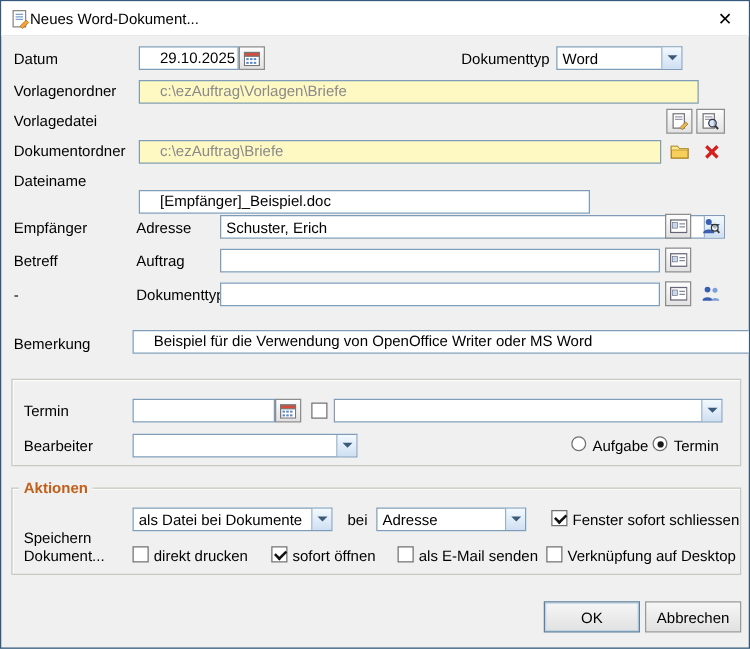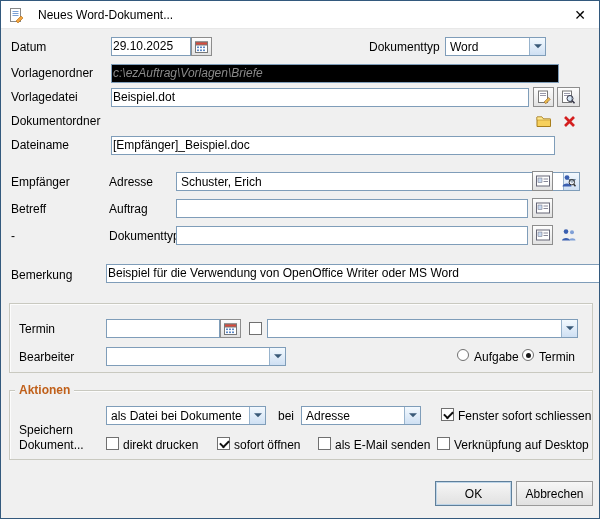--- a/index.html
+++ b/index.html
@@ -1,25 +1,25 @@
 <!DOCTYPE html>
 <html><head>
 <meta charset="utf-8">
 <style>
   * { margin:0; padding:0; box-sizing:border-box; }
   html,body { width:600px; height:519px; }
   body { font-family:"Liberation Sans", sans-serif; background:#808080; }
   .dialog { position:relative; width:600px; height:519px; background:#f0f0f0; border:1px solid #33597d; overflow:hidden; }
   .titlebar { position:absolute; left:0; top:0; right:0; height:28px; background:#ffffff; display:flex; align-items:center; border-bottom:1px solid #e8e8e8; }
   .titlebar .app-ico { margin-left:7px; display:flex; }
-  .title-text { margin-left:14px; font-size:12px; color:#000; }
+  .title-text { margin-left:0; font-size:12px; color:#000; }
   .close-btn { position:absolute; right:0; top:0; width:38px; height:27px; background:transparent; border:none; font-size:14px; color:#000; cursor:default; font-family:inherit; }
   .lbl { position:absolute; font-size:12px; color:#000; white-space:nowrap; line-height:13px; }
-  .tfield { position:absolute; height:19px; background:#fff; border:1px solid #7f9db9; font-size:12px; line-height:17px; padding-left:1px; white-space:nowrap; overflow:hidden; }
-  .tfield.disabled { background:#000000; color:#8a8a8a;font-style:italic; }
+  .tfield { position:absolute; height:19px; background:#fff; border:1px solid #7f9db9; font-size:12px; line-height:17px; padding-left:16px; white-space:nowrap; overflow:hidden; }
+  .tfield.disabled { background:#fef9c3; color:#8a8a8a; }
   .combo { position:absolute; height:19px; background:#fff; border:1px solid #7f9db9; display:flex; align-items:center; }
   .cval { flex:1; padding-left:4px; font-size:12px; white-space:nowrap; overflow:hidden; }
   .carrow { width:16px; align-self:stretch; background:linear-gradient(#f3f9fe,#cfe0f3); border-left:1px solid #98b3cc; position:relative; }
   .carrow::after { content:""; position:absolute; left:50%; top:50%; transform:translate(-50%,-35%); border:4px solid transparent; border-top-color:#3a5a78; }
   .iconbtn { position:absolute; background:linear-gradient(#fdfdfd,#e2e2e2); border:1px solid #8d8d8d; display:flex; align-items:center; justify-content:center; padding:0; cursor:default; }
   .checkbox { position:absolute; width:13px; height:13px; background:#fff; border:1px solid #707070; }
   .checkbox.checked::after { content:""; position:absolute; left:2px; top:2px; width:7px; height:4px; border-left:2px solid #111; border-bottom:2px solid #111; transform:rotate(-45deg); }
   .radio { position:absolute; width:12px; height:12px; border-radius:50%; background:#fff; border:1px solid #707070; }
   .radio.selected::after { content:""; position:absolute; left:2.5px; top:2.5px; width:5px; height:5px; border-radius:50%; background:#1a1a1a; }
   .grp { position:absolute; border:1px solid #c9c9c0; box-shadow:1px 1px 0 rgba(255,255,255,0.8) inset; }
@@ -65,55 +65,55 @@
   <div class="lbl" style="left:368px;top:40px">Dokumenttyp</div>
   <div class="combo" style="left:444px;top:36px;width:101px">
     <span class="cval">Word</span>
     <span class="carrow"></span>
   </div>
 
   <div class="lbl" style="left:10px;top:66px">Vorlagenordner</div>
   <div class="tfield disabled" style="left:110px;top:63px;width:448px">c:\ezAuftrag\Vorlagen\Briefe</div>
 
   <div class="lbl" style="left:10px;top:90px">Vorlagedatei</div>
-  <div class="tfield" style="left:110px;top:87px;width:418px">Beispiel.dot</div>
   <button class="iconbtn" style="left:532px;top:86px;width:21px;height:20px">
     <svg width="14" height="14" viewBox="0 0 14 14">
       <rect x="1.5" y="1" width="9" height="11.5" fill="#fff" stroke="#777"></rect>
       <line x1="3" y1="3.5" x2="9" y2="3.5" stroke="#99a"></line>
       <line x1="3" y1="5.5" x2="9" y2="5.5" stroke="#99a"></line>
       <path d="M7 12 L11.5 7.5 L13.3 9.3 L8.8 13.8 Z" fill="#e8b84a" stroke="#996633" stroke-width="0.6"></path>
     </svg>
   </button>
   <button class="iconbtn" style="left:556px;top:86px;width:23px;height:20px">
     <svg width="15" height="15" viewBox="0 0 15 15">
       <rect x="1.5" y="1" width="9" height="11.5" fill="#fff" stroke="#777"></rect>
       <line x1="3" y1="3.5" x2="9" y2="3.5" stroke="#99a"></line>
       <line x1="3" y1="5.5" x2="9" y2="5.5" stroke="#99a"></line>
       <circle cx="9" cy="8.5" r="3" fill="rgba(190,215,240,0.6)" stroke="#334"></circle>
       <line x1="11.2" y1="10.8" x2="13.5" y2="13.2" stroke="#334" stroke-width="1.6"></line>
     </svg>
   </button>
 
   <div class="lbl" style="left:10px;top:114px">Dokumentordner</div>
+  <div class="tfield disabled" style="left:110px;top:111px;width:418px">c:\ezAuftrag\Briefe</div>
   <button class="iconbtn" style="left:532px;top:110px;width:22px;height:20px;border:none;background:transparent">
     <svg width="16" height="13" viewBox="0 0 16 13">
       <path d="M1 3 L1 11.5 L14.5 11.5 L14.5 4 L7.5 4 L6 2 L1 2 Z" fill="#f7d05c" stroke="#a87e1c"></path>
       <path d="M1 5 L14.5 5 L14.5 4 L7.5 4 L6 2 L1 2 Z" fill="#fde88f" stroke="#a87e1c" stroke-width="0.5"></path>
     </svg>
   </button>
   <button class="iconbtn" style="left:557px;top:110px;width:22px;height:20px;border:none;background:transparent">
     <svg width="13" height="13" viewBox="0 0 13 13">
       <line x1="2" y1="2" x2="11" y2="11" stroke="#d41f1f" stroke-width="2.6"></line>
       <line x1="11" y1="2" x2="2" y2="11" stroke="#d41f1f" stroke-width="2.6"></line>
     </svg>
   </button>
 
   <div class="lbl" style="left:10px;top:138px">Dateiname</div>
-  <div class="tfield" style="left:110px;top:135px;width:444px">[Empfänger]_Beispiel.doc</div>
+  <div class="tfield" style="left:110px;top:151px;width:361px">[Empfänger]_Beispiel.doc</div>
 
   <div class="lbl" style="left:10px;top:175px">Empfänger</div>
   <div class="lbl" style="left:108px;top:175px">Adresse</div>
   <div class="combo" style="left:175px;top:171px;width:404px">
     <span class="cval">Schuster, Erich</span>
     <span class="carrow"></span>
   </div>
   <button class="iconbtn" style="left:531px;top:170px;width:21px;height:20px">
     <svg width="14" height="12" viewBox="0 0 14 12">
       <rect x="0.5" y="1" width="13" height="10" fill="#fff" stroke="#667"></rect>

